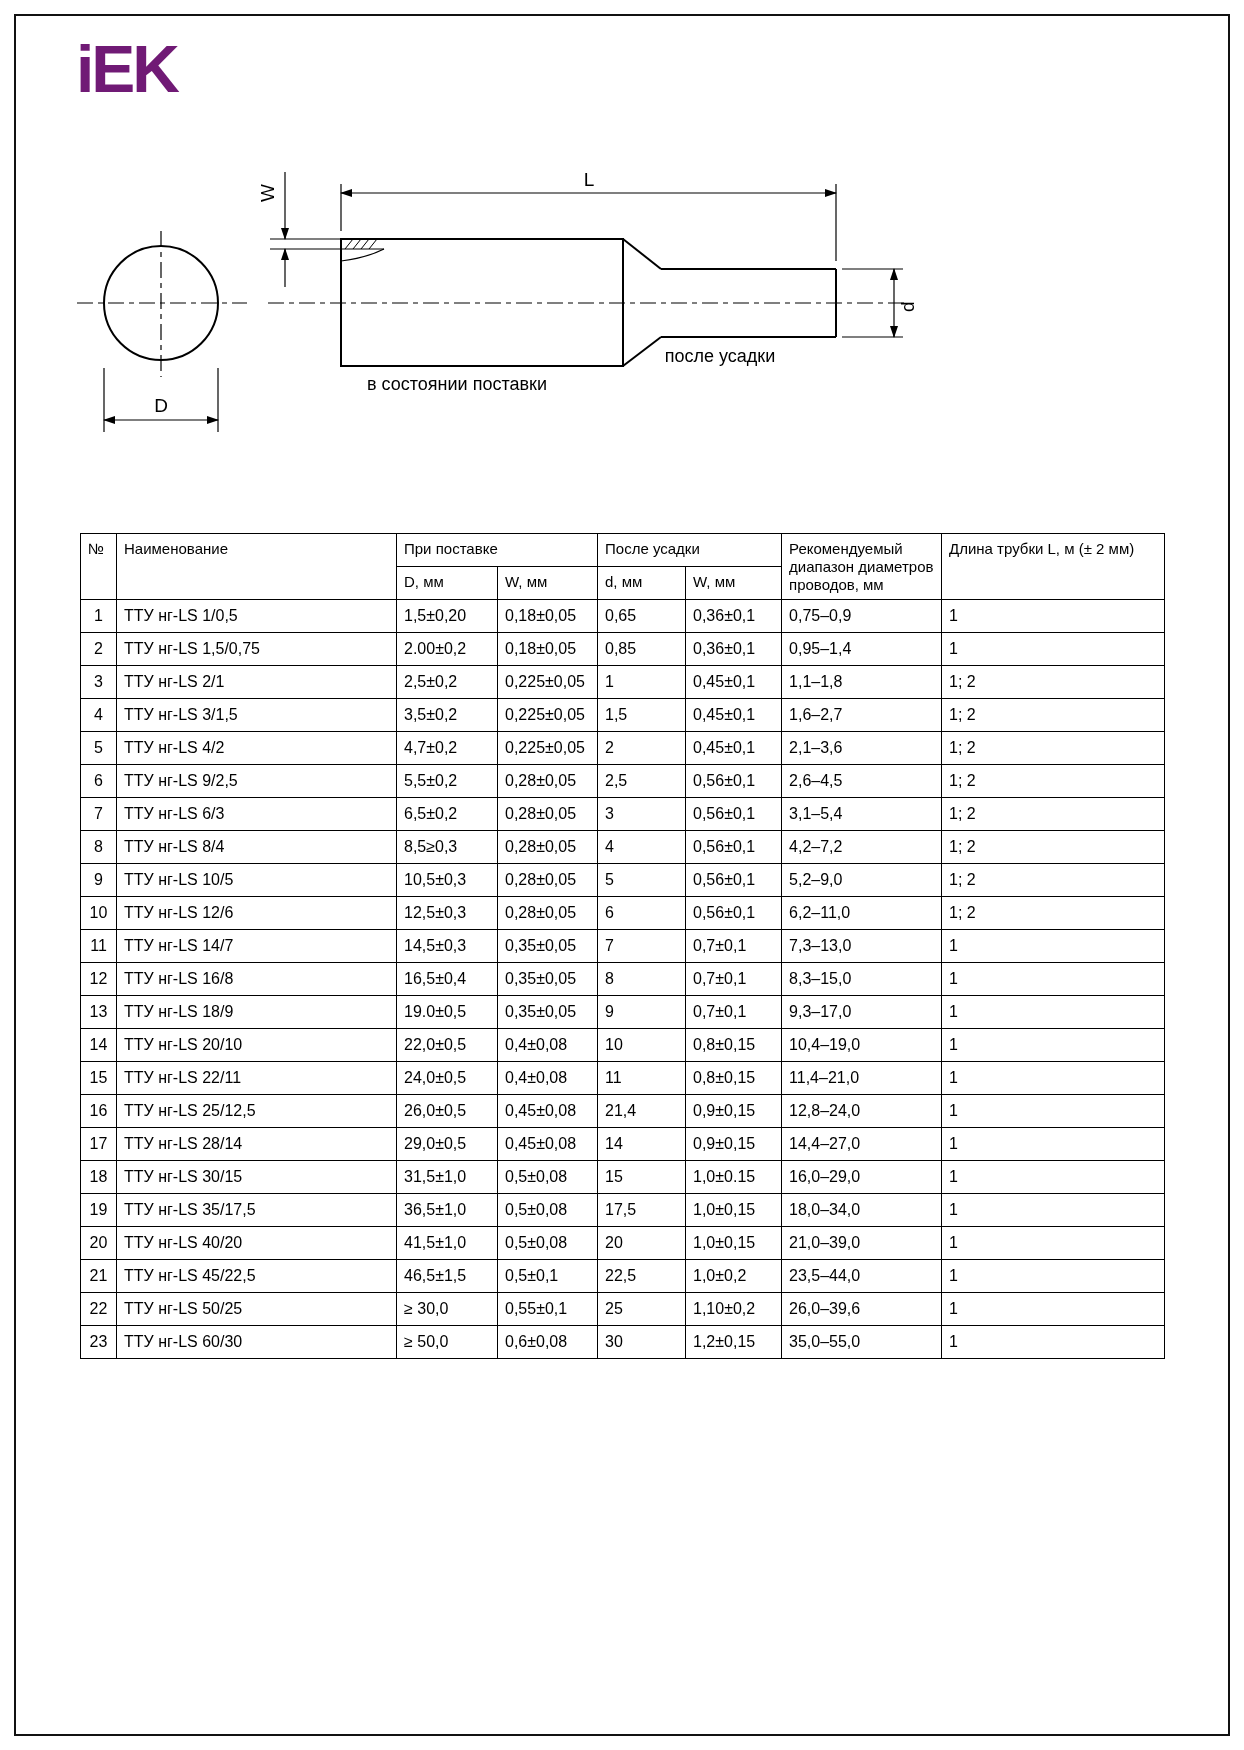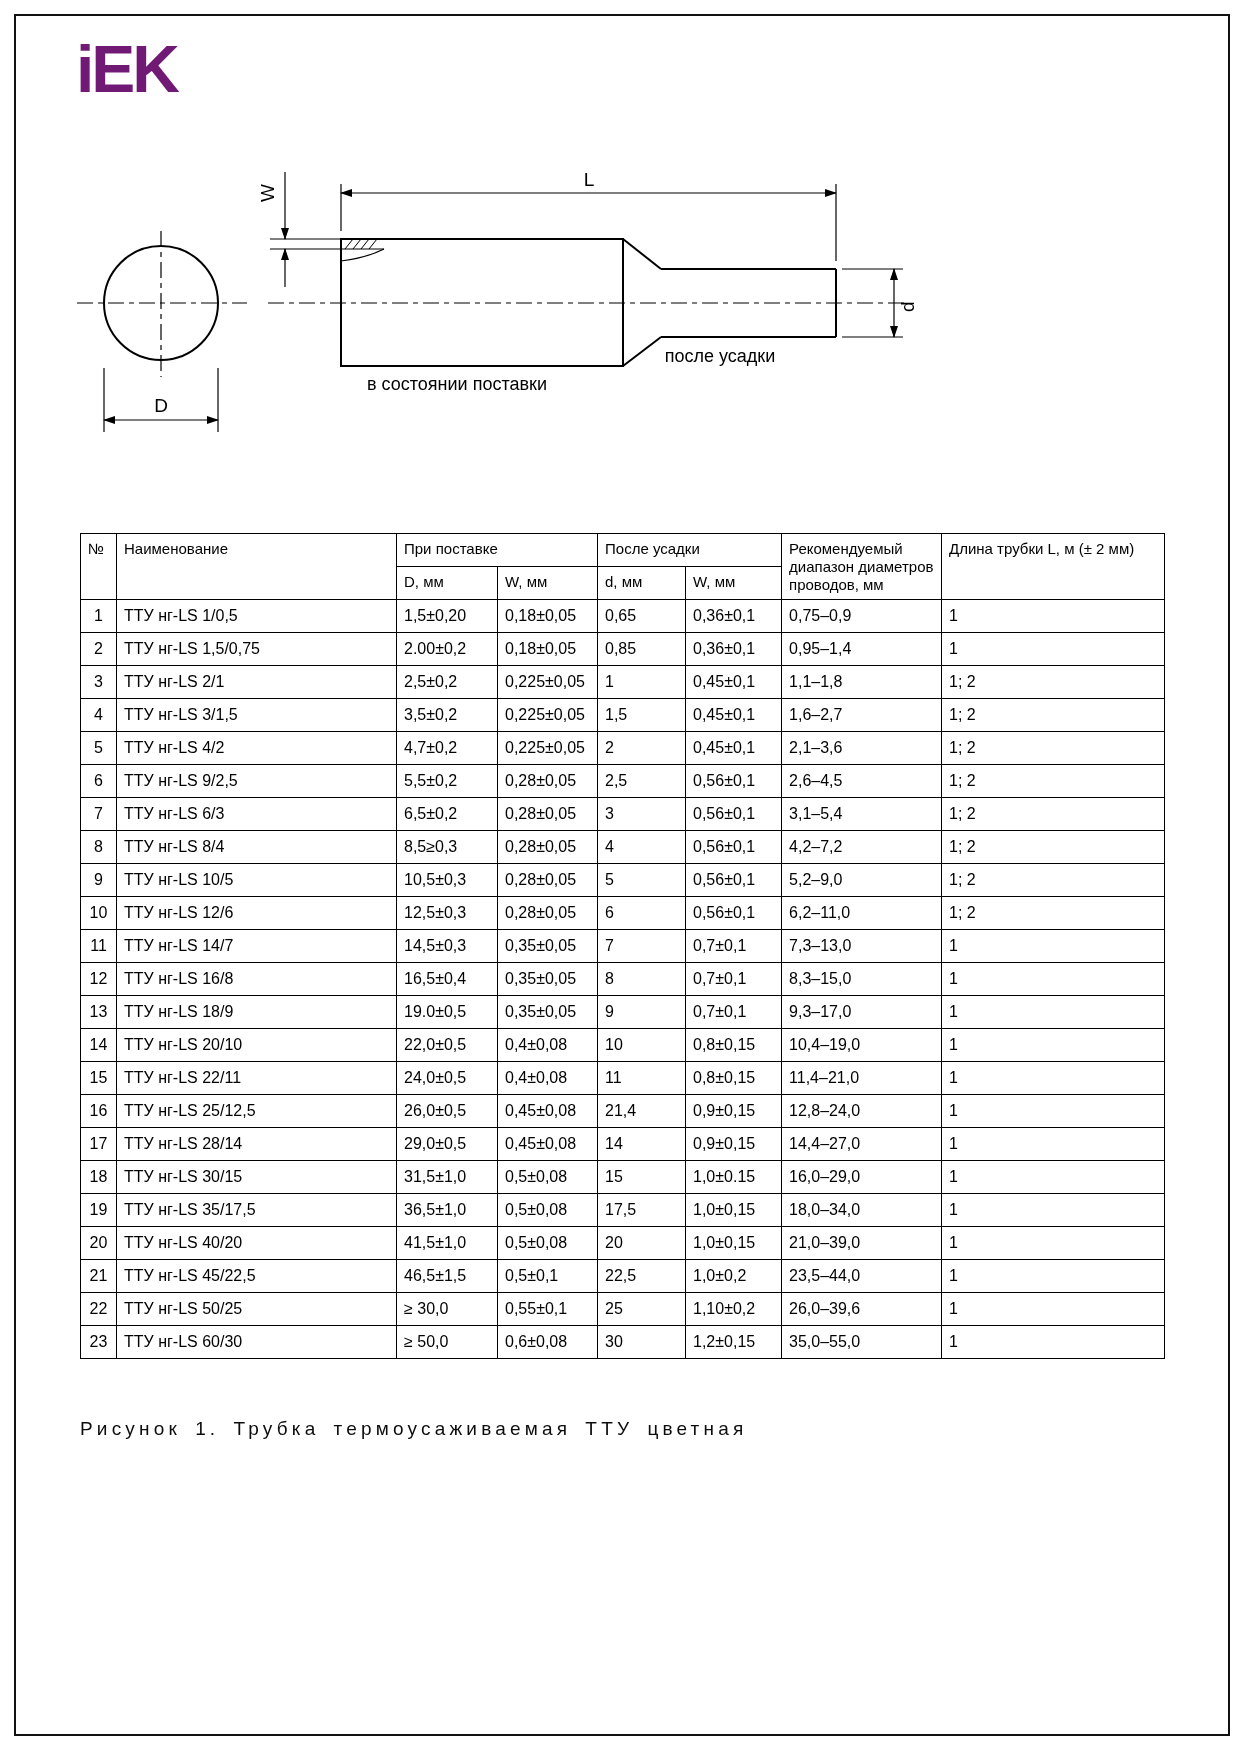--- a/index.html
+++ b/index.html
@@ -383,15 +383,14 @@
           <td>≥ 50,0</td>
           <td>0,6±0,08</td>
           <td>30</td>
           <td>1,2±0,15</td>
           <td>35,0–55,0</td>
           <td>1</td>
         </tr>
       </tbody>
   </table>
 
-  <div class="caption">Рисунок 1. Трубка термоусаживаемая ТТУ цветная</div>
 
 </div>
 
 </body></html>

